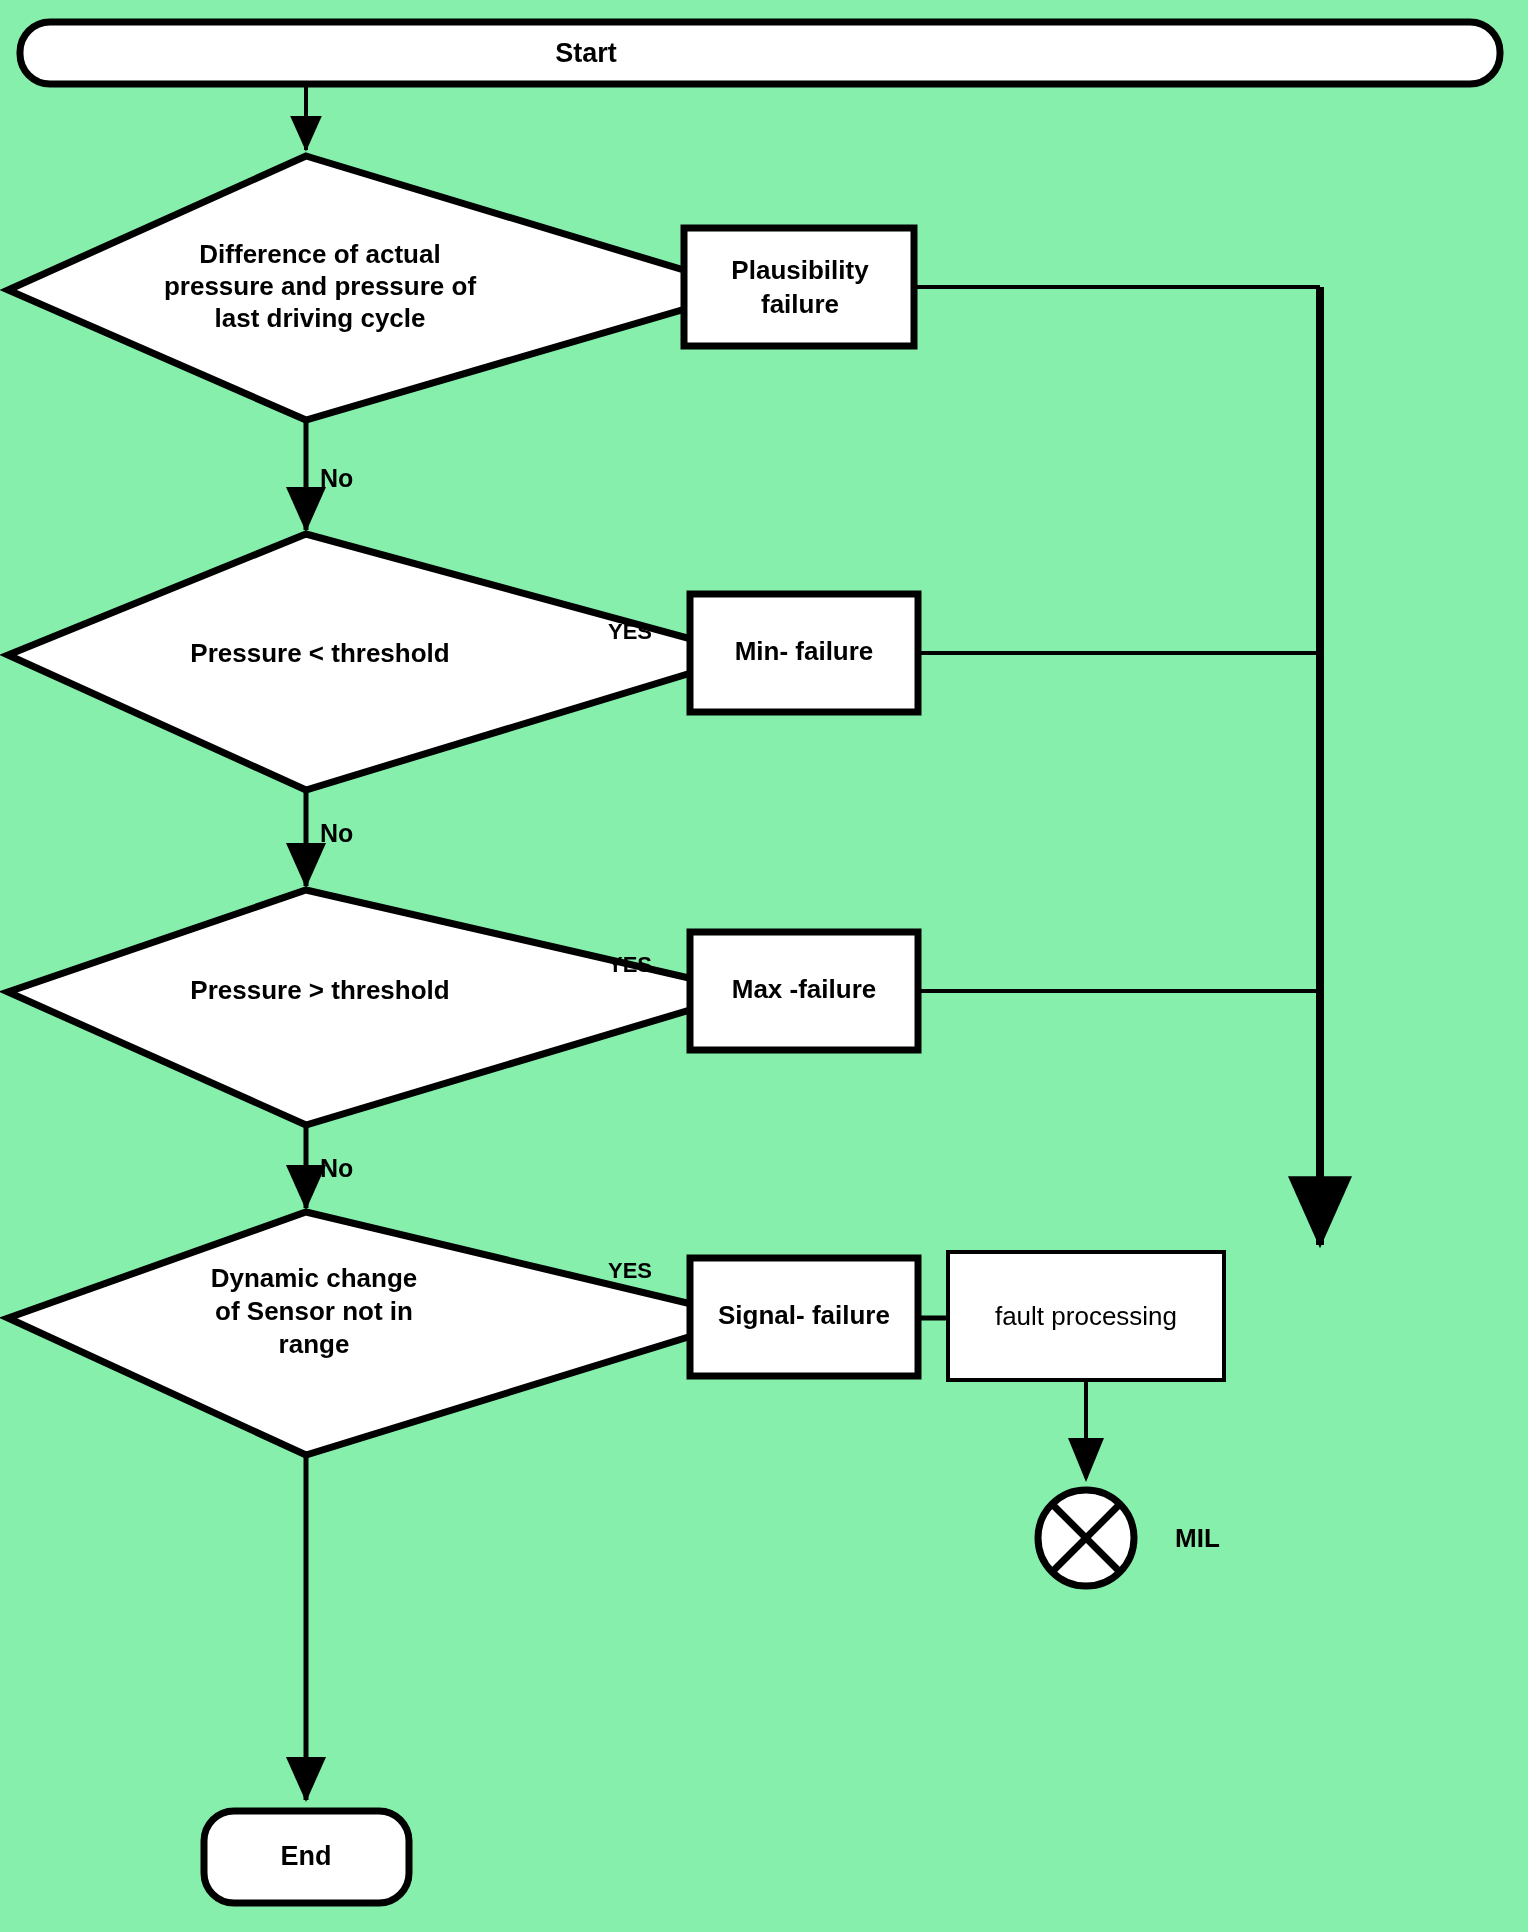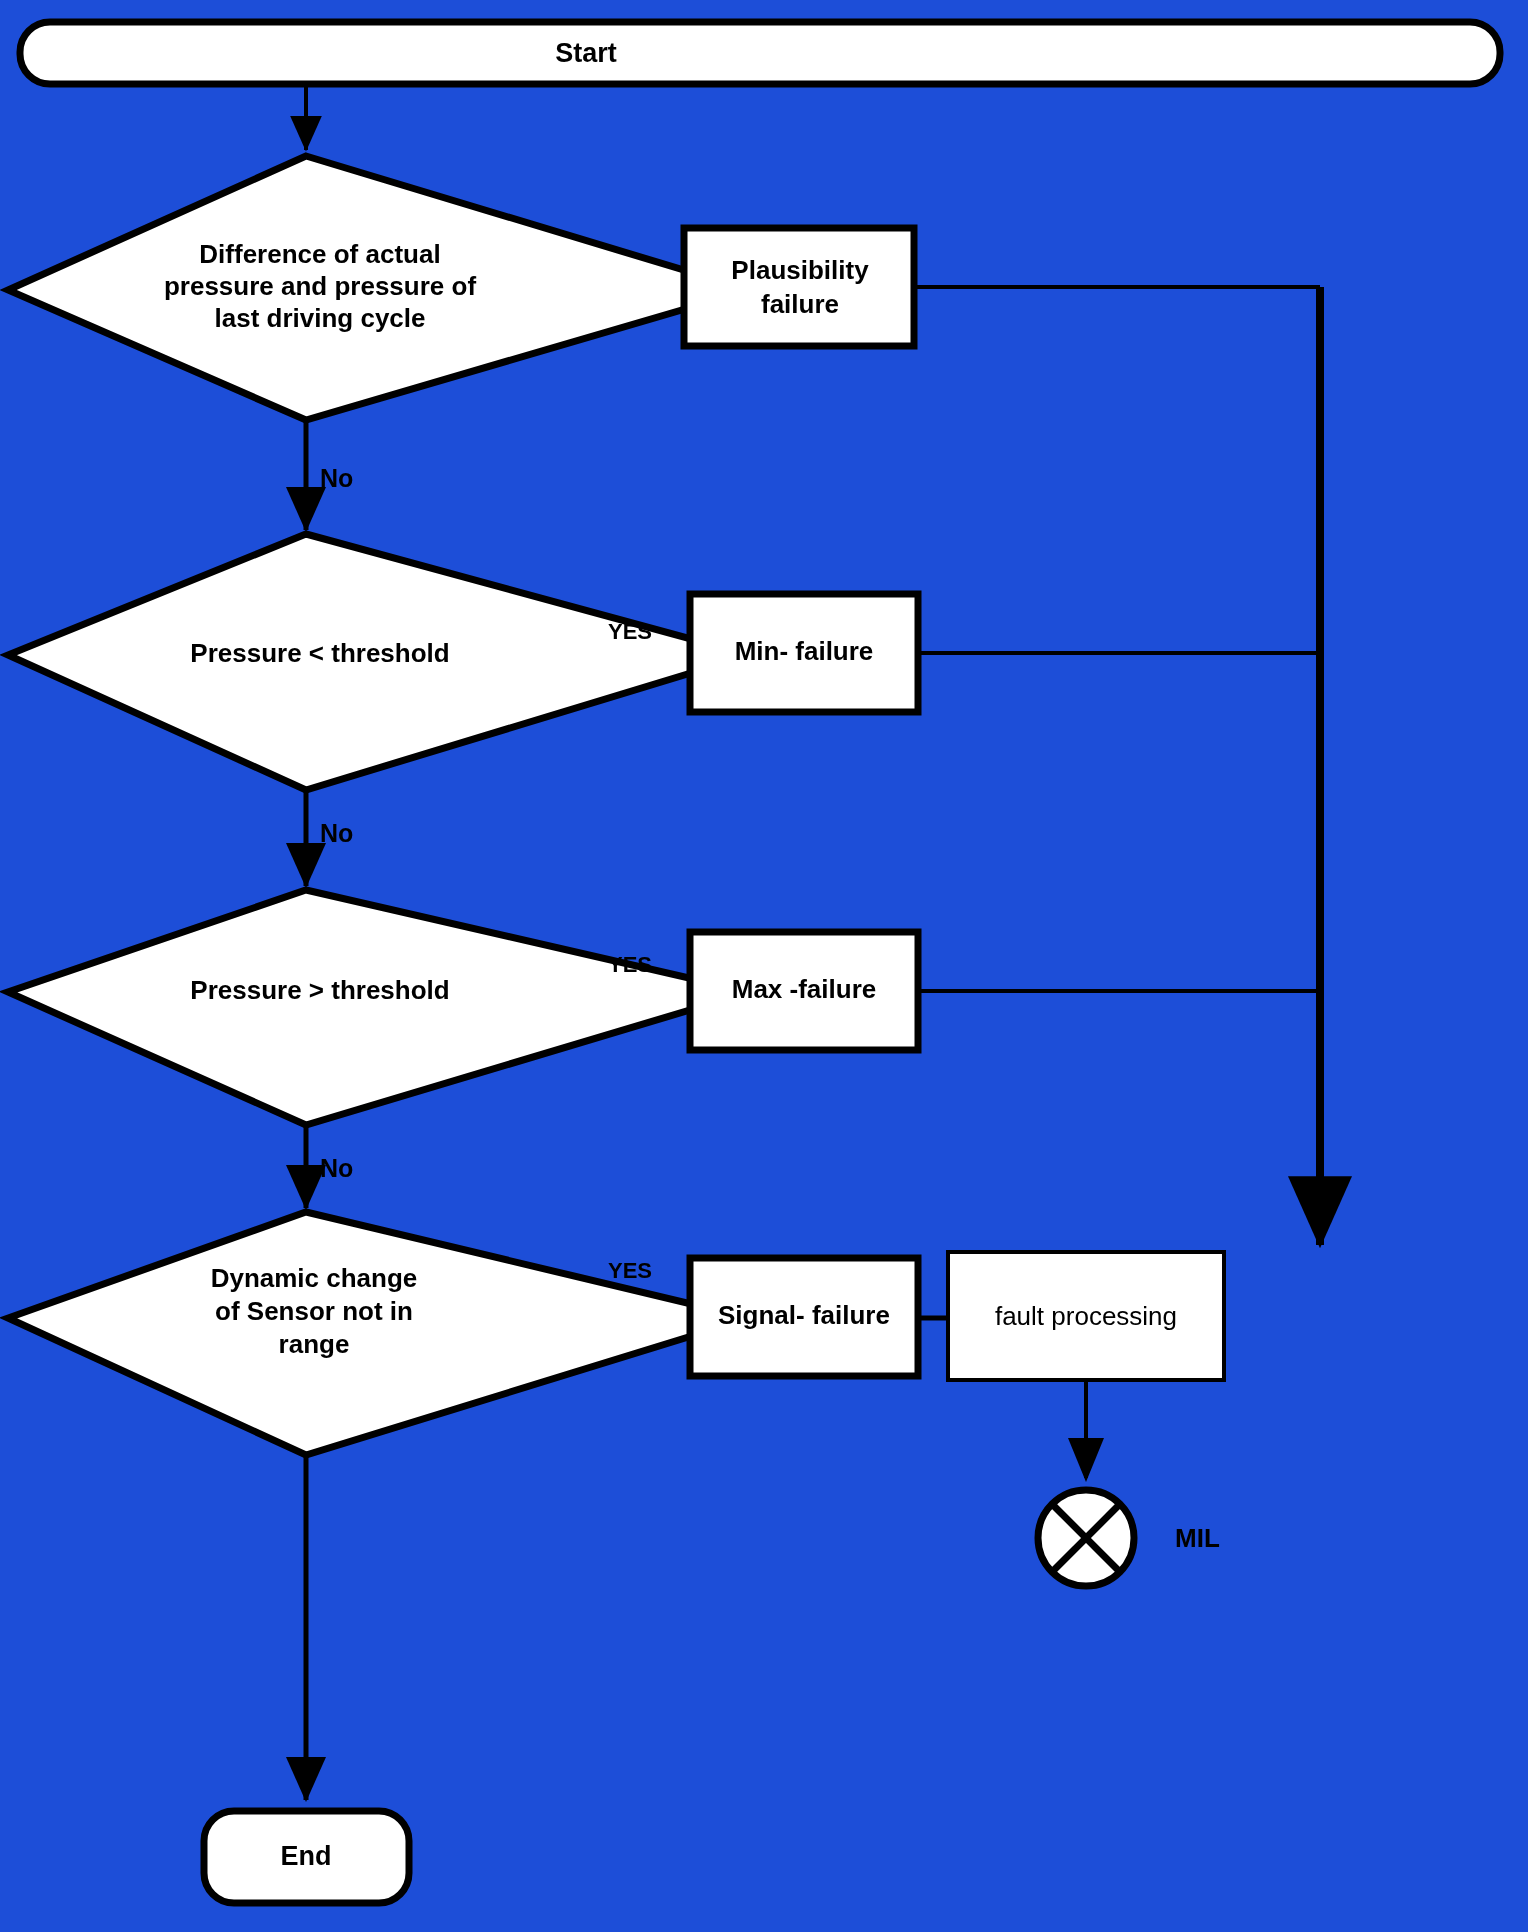--- a/index.html
+++ b/index.html
@@ -4,21 +4,21 @@
 <style>
   html, body {
     margin: 0;
     padding: 0;
     background: #ffffff;
   }
   #canvas {
     position: relative;
     width: 1528px;
     height: 1932px;
-    background: #1d4ed8;
+    background: #86efac;
     font-family: "Liberation Sans", sans-serif;
   }
   svg.flow {
     position: absolute;
     left: 0;
     top: 0;
     width: 1528px;
     height: 1932px;
     display: block;
   }

